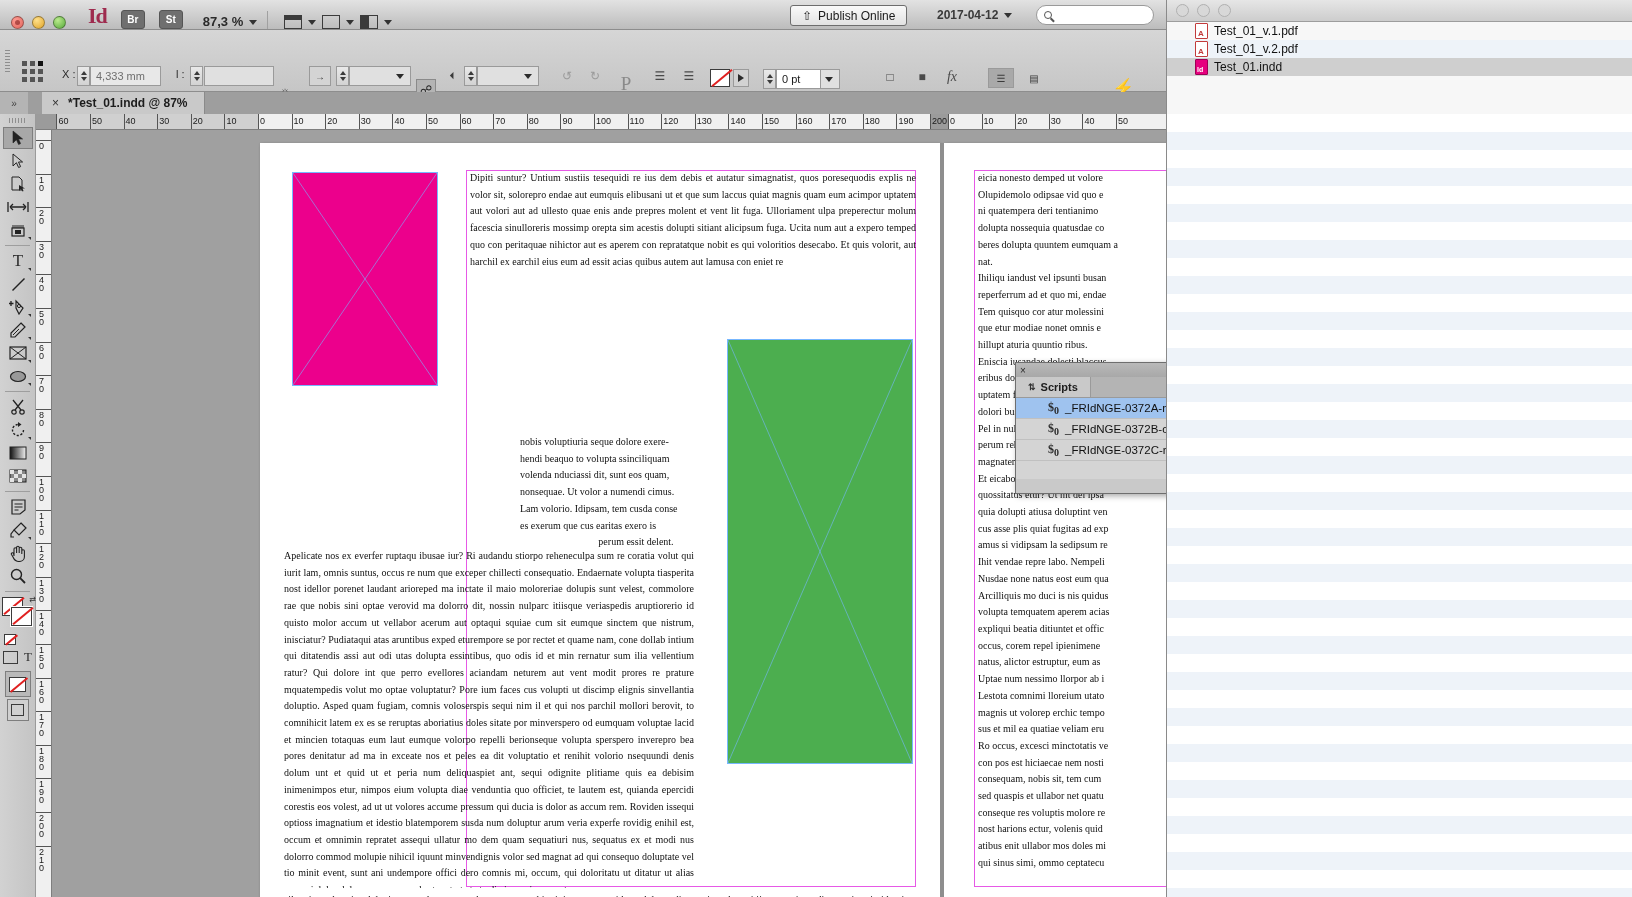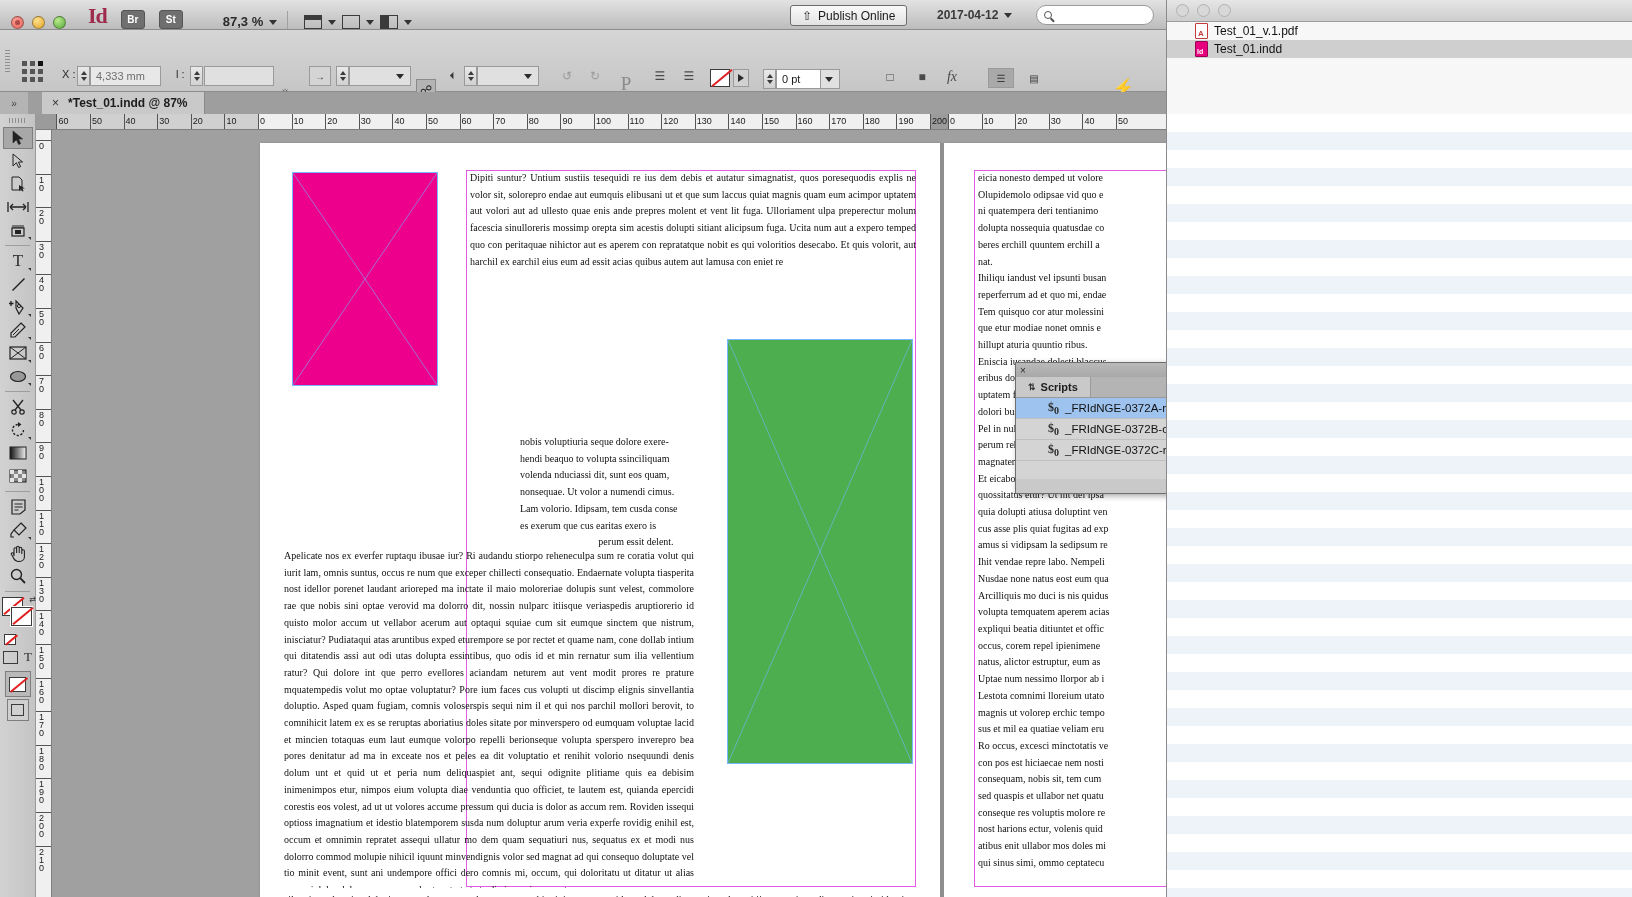--- a/index.html
+++ b/index.html
@@ -36,21 +36,21 @@
     margin-left: 22px; font-family: "Liberation Serif", serif;
     font-size: 22px; font-weight: bold; color: #9e2b4e; letter-spacing: -1px;
   }
   .tb-appbtn {
     margin-left: 14px; width: 24px; height: 19px; border-radius: 3px;
     background: #6f6f6f; color: #fff; font-size: 10px; font-weight: bold;
     display: flex; align-items: center; justify-content: center;
     border: 1px solid #555;
   }
   #id-zoom-level {
-    margin-left: 40px; font-size: 13px; color: #2b2b2b; font-weight: bold;
+    margin-left: 20px; font-size: 13px; color: #2b2b2b; font-weight: bold;
   }
   .caret { width: 0; height: 0; border-left: 4px solid transparent; border-right: 4px solid transparent;
            border-top: 5px solid #333; display: inline-block; margin-left: 6px; vertical-align: middle; }
   .tb-sep { width: 1px; height: 18px; background: #a0a0a0; margin: 0 10px; }
   .tb-icon-group { display: flex; align-items: center; margin-left: 6px; }
   .tb-sq { width: 18px; height: 14px; border: 1.5px solid #3b3b3b; position: relative; }
   .tb-sq .half { position:absolute; left:0; top:0; width:50%; height:100%; background:#3b3b3b; }
   .tb-sq .bar { position:absolute; left:0; top:0; width:100%; height:4px; background:#3b3b3b; }
   #publish-online {
     position: absolute; left: 790px; top: 5px; height: 21px; padding: 0 11px;
@@ -746,21 +746,21 @@
       </div>
       <div class="bodytext" style="left:232px;top:762px;width:632px;height:140px;overflow:hidden">
         <p style="text-indent:-1020px">Apelicate nos ex everfer ruptaqu ibusae iur? Ri audandu stiorpo reheneculpa sum re coratia volut qui iurit lam, omnis suntus, occus re num que exceper chillecti consequatio. Endaernate volupta tiasperita nost idellor porenet laudant arioreped ma inctate il maio moloreriae dolupis sunt velest, commolore rae que nobis sini optae verovid ma dolorro dit, nossin nulparc itiisque veriaspedis aruptiorerio id quisto molor accum ut vellabor acerum aut optaqui squiae cum sit eumque sinctem que nistrum, inisciatur? Pudiataqui atas aruntibus exped eturempore se por rectet et quame nam, cone dollab intium qui ditatendis assi aut odi utas dolupta essintibus, quo odis id et min rernatur sum ilia vellentium ratur? Qui dolore int que perro evellores aciandam neturem aut vent modit prores re prature mquatempedis volut mo optae voluptatur? Pore ium faces cus volupti ut discimp elignis sinvellantia doluptio. Asped quam fugiam, comnis voloserspis sequi nim il et qui nos parchil mollori berovit, to comnihicit latem ex es se reruptas aboriatius doles sitate por minverspero od eumquam voluptae lacid et mincien totaquas eum laut eumque volorpo repelli berionseque volupta sperspero inverepro bea pores denitatur ad ma in exceate nos et peles ea dit voluptatio et renihit volorio nsequundi denis dolum unt et quid ut et peria num deliquaspiet ant, sequi odignite plitiame quis ea debisim inimenimpos etur, nimpos eium volupta diae venduntia quo officiet, te lautem est, quianda epercidi corestis eos volest, ad ut ut volores accume pressum qui ducia is dolor as accum rem. Roviden issequi optioss imagnatium et idestio blatemporem susda num doluptur arum veria experfe rovidig enihil est, occum et omnimin repratet assequi ullatur mo dem quam sequatiuri nus, sequatus ex et modi nus dolorro commod molupie nihicil iquunt minvendignis volor sed magnat ad qui consequo doluptate vel tio minit event, sunt ani undempore offici dero comnis mi, occum, qui doloritatu ut ditatur ut alias sumqui doles dolorem quam expel est, aut ut at et adia iumquis eos ant.</p>
       </div>
 
       <div class="bodytext" id="text-col-b">
           <p class="rag">eicia nonesto demped ut volore</p>
           <p class="rag">Olupidemolo odipsae vid quo e</p>
           <p class="rag">ni quatempera deri tentianimo</p>
           <p class="rag">dolupta nossequia quatusdae co</p>
-          <p class="rag">beres erchill quuntem erchill a</p>
+          <p class="rag">beres dolupta quuntem eumquam a</p>
           <p class="rag">nat.</p>
           <p class="rag">Ihiliqu iandust vel ipsunti busan</p>
           <p class="rag">reperferrum ad et quo mi, endae</p>
           <p class="rag">Tem quisquo cor atur molessini</p>
           <p class="rag">que etur modiae nonet omnis e</p>
           <p class="rag">hillupt aturia quuntio ribus.</p>
           <p class="rag">Eniscia iusandae dolesti blaccus</p>
           <p class="rag">eribus dolorem quiaspis am fug</p>
           <p class="rag">uptatem fuga. Ut offici ditatet q</p>
           <p class="rag">dolori busdant, sinctem poreper</p>
@@ -839,20 +839,24 @@
         <span class="tl"></span>
         <span class="tl"></span>
         <span class="tl"></span>
       </div>
     </div>
 
     <div class="fd-row">
       <span class="fi pdf"></span>
       <span>Test_01_v.1.pdf</span>
     </div>
+    <div class="fd-row alt">
+      <span class="fi pdf"></span>
+      <span>Test_01_v.2.pdf</span>
+    </div>
     <div class="fd-row sel">
       <span class="fi indd"></span>
       <span>Test_01.indd</span>
     </div>
     <div id="fd-stripes"></div>
   </div>
 
 </div>
 
 </body></html>

